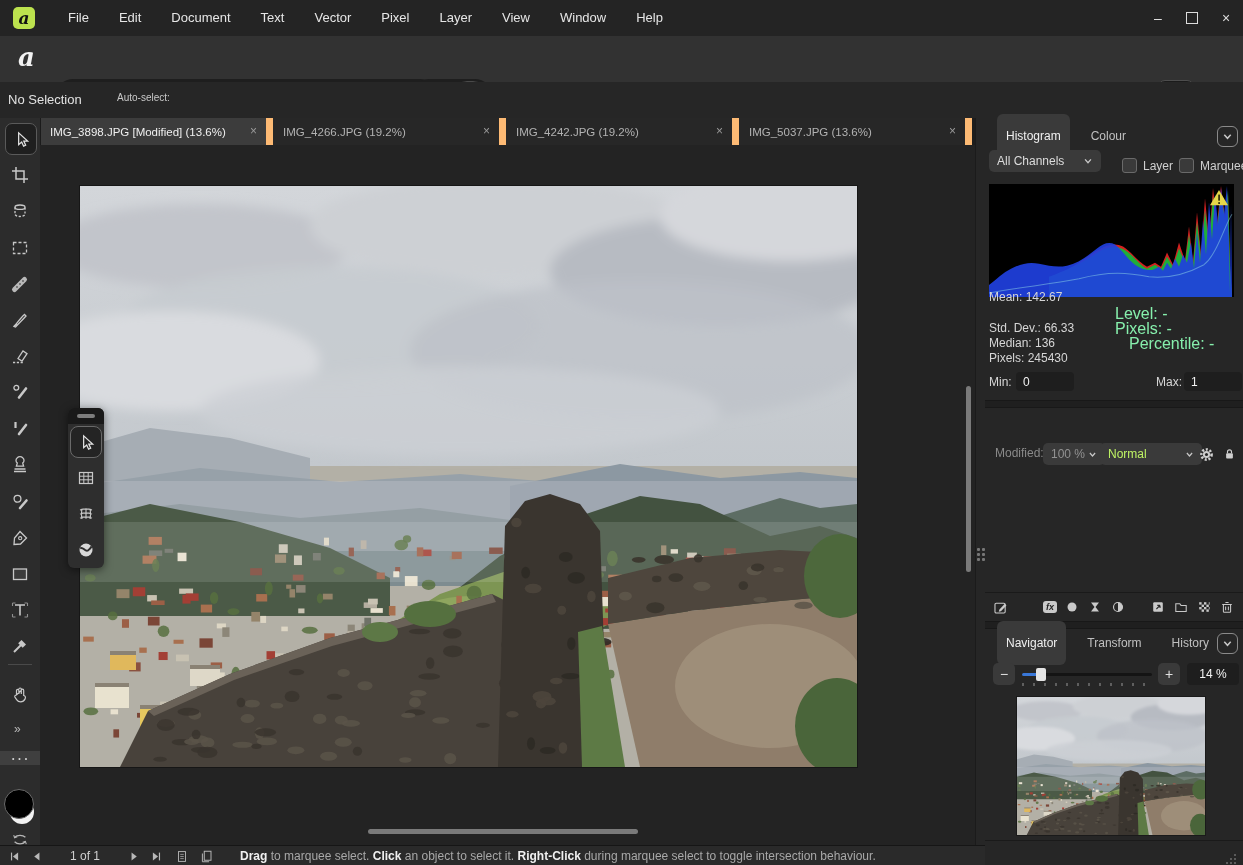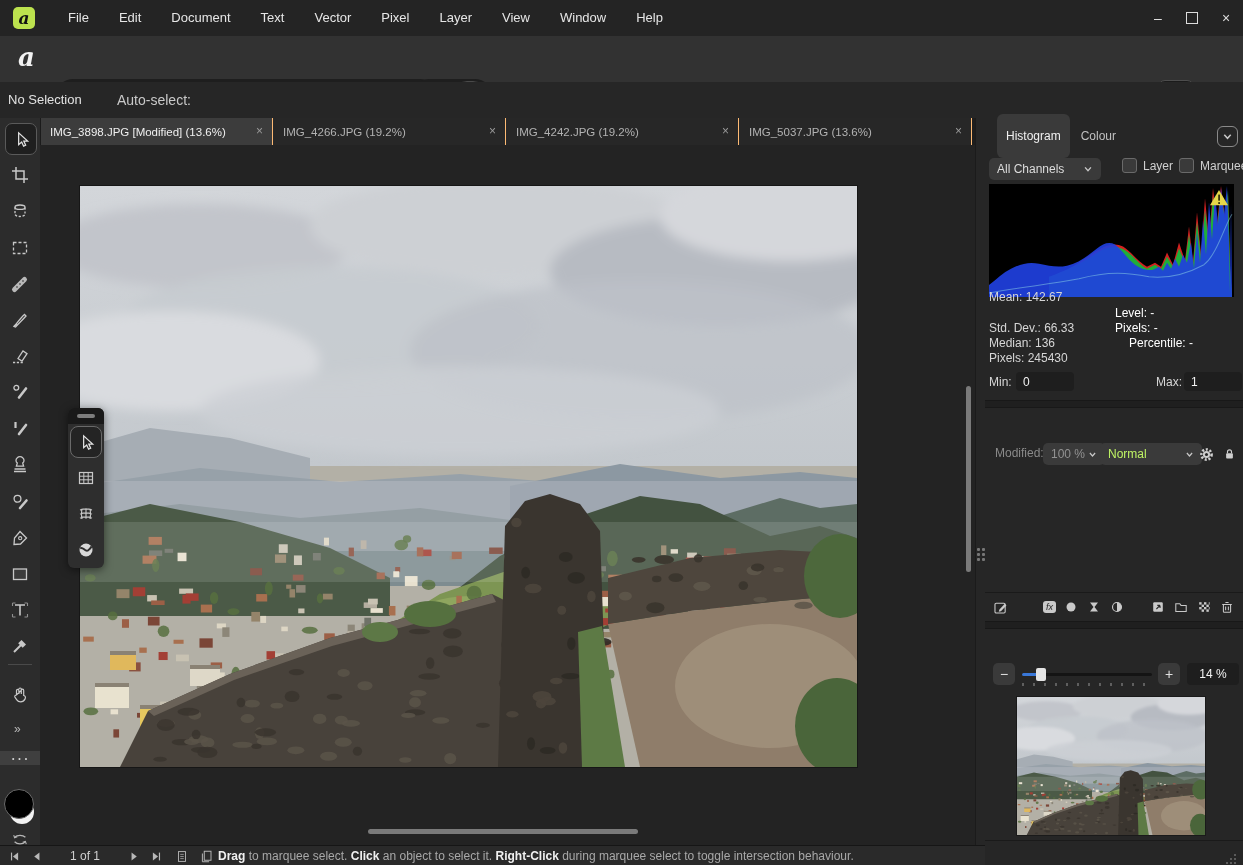--- a/index.html
+++ b/index.html
@@ -39,21 +39,21 @@
   .ctx-label{color:#e2e2e2;font-size:13px;}
   .checkbox{width:14px;height:14px;border-radius:3px;background:#3a8fe8;color:#fff;font-size:11px;
     display:flex;align-items:center;justify-content:center;}
   .toolbtn{width:27px;height:27px;border-radius:6px;display:flex;align-items:center;justify-content:center;}
   .toolbtn.sel{background:#181818;border:1px solid #5a5a5a;}
   .btn{background:#3a3a3a;border-radius:6px;color:#e3e3e3;font-size:12.5px;display:flex;
     align-items:center;justify-content:center;padding:0 14px;height:26px;}
   
   .tabbar{left:40px;top:118px;width:935px;height:27px;background:#1d1d1d;display:flex;}
   .doctab{position:relative;width:233px;height:27px;display:flex;align-items:center;
-    padding:0 24px 0 10px;font-size:11.5px;color:#b2b2b2;background:#272727;border-right:1px solid #fdba74;box-sizing:border-box;}
+    padding:0 24px 0 10px;font-size:11.5px;color:#b2b2b2;background:#272727;border-right:7px solid #fdba74;box-sizing:border-box;}
   .doctab.active{background:#3c3c3c;color:#efefef;}
   .doctab .x{position:absolute;right:9px;top:6px;color:#9a9a9a;font-size:12px;}
   
   .rail{left:0;top:118px;width:40px;height:727px;background:#2c2c2c;border-right:1px solid #1b1b1b;}
   .railico{position:absolute;left:8px;width:24px;height:24px;display:flex;align-items:center;justify-content:center;}
   .railico.sel{left:5px;width:30px;height:30px;background:#1f1f1f;border:1px solid #5a5a5a;border-radius:7px;}
   
   .canvas{left:40px;top:145px;width:935px;height:700px;background:#232323;}
   .photo{position:absolute;left:40px;top:41px;width:777px;height:581px;box-shadow:0 0 0 1px rgba(0,0,0,.35);}
   .palette{position:absolute;left:28px;top:263px;width:36px;border-radius:6px;background:#2e2e2e;
@@ -65,29 +65,29 @@
     display:flex;align-items:center;justify-content:center;}
   .scrollv{position:absolute;left:926px;top:241px;width:5px;height:186px;border-radius:3px;background:#7a7a7a;}
   .scrollh{position:absolute;left:328px;top:684px;width:270px;height:5px;border-radius:3px;background:#7a7a7a;}
   
   .splitter{left:975px;top:118px;width:10px;height:747px;background:#262626;border-left:1px solid #1b1b1b;}
   .griddots{display:grid;grid-template-columns:repeat(2,3px);grid-gap:2px;}
   .griddots i{width:3px;height:3px;background:#777;border-radius:1px;}
   
   .rpanel{left:985px;top:118px;width:258px;height:747px;background:#262626;}
   .chiprow{position:absolute;left:0;width:258px;height:28px;display:flex;align-items:center;}
-  .chip{padding:15px 9px;border-radius:6px;font-size:12px;color:#c0c0c0;margin-right:2px;}
+  .chip{padding:15px 9px;border-radius:6px;font-size:12px;color:#c0c0c0;margin-right:12px;}
   .chip.active{background:#3a3a3a;color:#f0f0f0;}
   .chevbtn{position:absolute;right:5px;width:19px;height:19px;border:1.5px solid #8a8a8a;border-radius:6px;
     display:flex;align-items:center;justify-content:center;}
   .dd{background:#3a3a3a;border-radius:5px;height:22px;display:flex;align-items:center;
     padding:0 8px;font-size:12px;color:#dcdcdc;justify-content:space-between;}
   .cbx{width:13px;height:13px;background:#3a3a3a;border:1px solid #6a6a6a;border-radius:3px;}
   .statL{font-size:12px;color:#d6d6d6;line-height:15px;}
-  .statR{font-size:12px;color:#ffffff;line-height:15px;}
+  .statR{font-size:16px;color:#86efac;line-height:15px;}
   .inputbox{background:#1e1e1e;border-radius:4px;height:19px;color:#f2f2f2;font-size:12px;
     display:flex;align-items:center;padding:0 7px;}
   .hsect{position:absolute;left:0;width:258px;height:6px;background:#1f1f1f;border-top:1px solid #181818;border-bottom:1px solid #181818;}
   .layerrow{position:absolute;left:0;top:352px;width:258px;height:35px;background:#343434;
     border-top:1px solid #1a1a1a;border-bottom:1px solid #1a1a1a;display:flex;align-items:center;}
   .lthumb{width:38px;height:29px;margin-left:15px;outline:1px solid #9a9a9a;}
   .lname{margin-left:9px;font-size:13px;font-weight:bold;color:#f2f2f2;flex:1;}
   .eyecell{width:35px;height:35px;border-left:1px solid #1a1a1a;display:flex;align-items:center;justify-content:center;}
   .navthumb{position:absolute;left:32px;top:579px;width:188px;height:138px;outline:1px solid #1a1a1a;}
   .sqbtn{width:22px;height:22px;background:#3a3a3a;border-radius:5px;color:#e0e0e0;font-size:14px;
@@ -624,21 +624,21 @@
     <svg class="abs" style="left:1197px;top:55px" width="12" height="12">
         <use href="#sym-chev"></use>
       </svg>
     <div class="abs" style="left:1226px;top:50px;color:#cfcfcf;font-size:14px">»</div>
   </div>
 
   <div class="abs ctxbar">
     <div class="abs ctx-label" style="left:8px;top:10px">No Selection</div>
     <div class="vsep" style="left:86px;top:88px;height:22px"></div>
     <div class="abs checkbox" style="left:97px;top:93px">✓</div>
-    <div class="abs" style="left:117px;top:10px;color:#c9c9c9;font-size:14px">Auto-select:</div>
+    <div class="abs" style="left:117px;top:10px;color:#c9c9c9;font-size:10px">Auto-select:</div>
     <div class="abs row" style="left:182px;top:86px;gap:3px">
       <div class="toolbtn sel">
         <svg width="18" height="18" viewBox="0 0 20 20">
             <use href="#sym-cursor"></use>
           </svg>
       </div>
       <div class="toolbtn">
         <svg width="19" height="19" viewBox="0 0 20 20">
           <circle cx="9.5" cy="8.5" r="5" fill="none" stroke="#c8c8c8" stroke-width="1.4"></circle>
           <rect x="11.5" y="11.5" width="4.6" height="4.6" fill="#c8c8c8"></rect>
@@ -860,21 +860,21 @@
 
     <div class="chiprow" style="top:4px">
       <span class="chip active" style="margin-left:12px">Histogram</span>
       <span class="chip">Colour</span>
       <span class="chevbtn">
         <svg width="11" height="11" viewBox="0 0 12 12">
             <use href="#sym-chev"></use>
           </svg>
       </span>
     </div>
-    <div class="abs dd" style="left:4px;top:40px;width:96px">
+    <div class="abs dd" style="left:4px;top:32px;width:96px">
       <span>All Channels</span>
       <svg width="10" height="10" viewBox="0 0 12 12">
           <use href="#sym-chev"></use>
         </svg>
     </div>
     <div class="abs row" style="left:137px;top:40px;gap:6px">
       <span class="cbx"></span>
       <span style="font-size:12px;color:#cfcfcf">Layer</span>
     </div>
     <div class="abs row" style="left:194px;top:40px;gap:6px">
@@ -935,21 +935,21 @@
       </svg>
     </div>
     <div class="abs row" style="left:0;top:474px;width:258px;height:28px;border-top:1px solid #1a1a1a">
       <div class="ico" style="width:30px">
         <svg width="17" height="17" viewBox="0 0 20 20">
           <rect x="3.5" y="5" width="12" height="11.5" rx="1.5" fill="none" stroke="#c9c9c9" stroke-width="1.3"></rect>
           <path d="M8.5 12.5 L15 5.5 L17 7.5 L10.5 14.5 L8 15 Z" fill="#c9c9c9"></path>
         </svg>
       </div>
       <div class="row" style="margin-left:28px;gap:7px">
-        <span style="background:#c9c9c9;color:#262626;border-radius:3px;font-size:9px;font-weight:normal;padding:1px 3px;font-style:italic">fx</span>
+        <span style="background:#c9c9c9;color:#262626;border-radius:3px;font-size:9px;font-weight:bold;padding:1px 3px;font-style:italic">fx</span>
         <svg width="16" height="16" viewBox="0 0 20 20">
             <circle cx="10" cy="10" r="5.6" fill="#c9c9c9"></circle>
           </svg>
         <svg width="16" height="16" viewBox="0 0 20 20">
           <path d="M5 4.5 H15 L10.6 10 L15 15.5 H5 L9.4 10 Z" fill="#c9c9c9"></path>
         </svg>
         <svg width="16" height="16" viewBox="0 0 20 20">
           <circle cx="10" cy="10" r="5.6" fill="none" stroke="#c9c9c9" stroke-width="1.4"></circle>
           <path d="M10 4.4 a5.6 5.6 0 0 1 0 11.2 Z" fill="#c9c9c9"></path>
         </svg>
@@ -978,20 +978,30 @@
         </svg>
         <svg width="16" height="16" viewBox="0 0 20 20">
           <rect x="5.5" y="7" width="9" height="9.5" rx="1" fill="none" stroke="#c9c9c9" stroke-width="1.3"></rect>
           <path d="M4 7 H16 M8 4.5 h4 M8.3 9.5 v4.5 M11.7 9.5 v4.5" stroke="#c9c9c9" stroke-width="1.3" fill="none"></path>
         </svg>
       </div>
     </div>
 
     <div class="hsect" style="top:503px"></div>
 
+    <div class="chiprow" style="top:511px">
+      <span class="chip active" style="margin-left:12px">Navigator</span>
+      <span class="chip">Transform</span>
+      <span class="chip">History</span>
+      <span class="chevbtn">
+        <svg width="11" height="11" viewBox="0 0 12 12">
+            <use href="#sym-chev"></use>
+          </svg>
+      </span>
+    </div>
     <div class="abs sqbtn" style="left:8px;top:545px">−</div>
     <div class="abs" style="left:37px;top:555px;width:130px;height:3px;background:#141414;border-radius:2px"></div>
     <div class="abs" style="left:37px;top:555px;width:18px;height:3px;background:#3a78d8;border-radius:2px"></div>
     <div class="abs" style="left:51px;top:550px;width:10px;height:13px;background:#e4e4e4;border-radius:2px"></div>
     <div class="abs" style="left:37px;top:565px;width:130px;height:3px;background:repeating-linear-gradient(90deg,#5f5f5f 0 2px,transparent 2px 11px)"></div>
     <div class="abs sqbtn" style="left:173px;top:545px">+</div>
     <div class="abs inputbox" style="left:202px;top:545px;width:38px;height:22px;justify-content:center">14 %</div>
     <div class="navthumb">
       <svg width="188" height="138" viewBox="0 0 777 581" preserveAspectRatio="none">
           <use href="#sym-photo"></use>
@@ -1041,18 +1051,18 @@
         <rect x="5" y="3" width="10" height="14" fill="none" stroke="#b8b8b8" stroke-width="1.3"></rect>
         <path d="M7.5 7 h5 M7.5 10 h5 M7.5 13 h5" stroke="#b8b8b8" stroke-width="1"></path>
       </svg>
     </div>
     <div class="ico" style="width:24px">
       <svg width="15" height="15" viewBox="0 0 20 20">
         <rect x="7" y="3" width="9" height="12" fill="none" stroke="#b8b8b8" stroke-width="1.3"></rect>
         <path d="M4.5 6 v11 h9" fill="none" stroke="#b8b8b8" stroke-width="1.3"></path>
       </svg>
     </div>
-    <div class="hint" style="">
+    <div class="hint" style="margin-left:22px">
       <b>Drag</b><span> to marquee select. </span><b>Click</b><span> an object to select it. </span><b>Right-Click</b><span> during marquee select to toggle intersection behaviour.</span>
     </div>
   </div>
 
 </div>
 
 </body></html>

